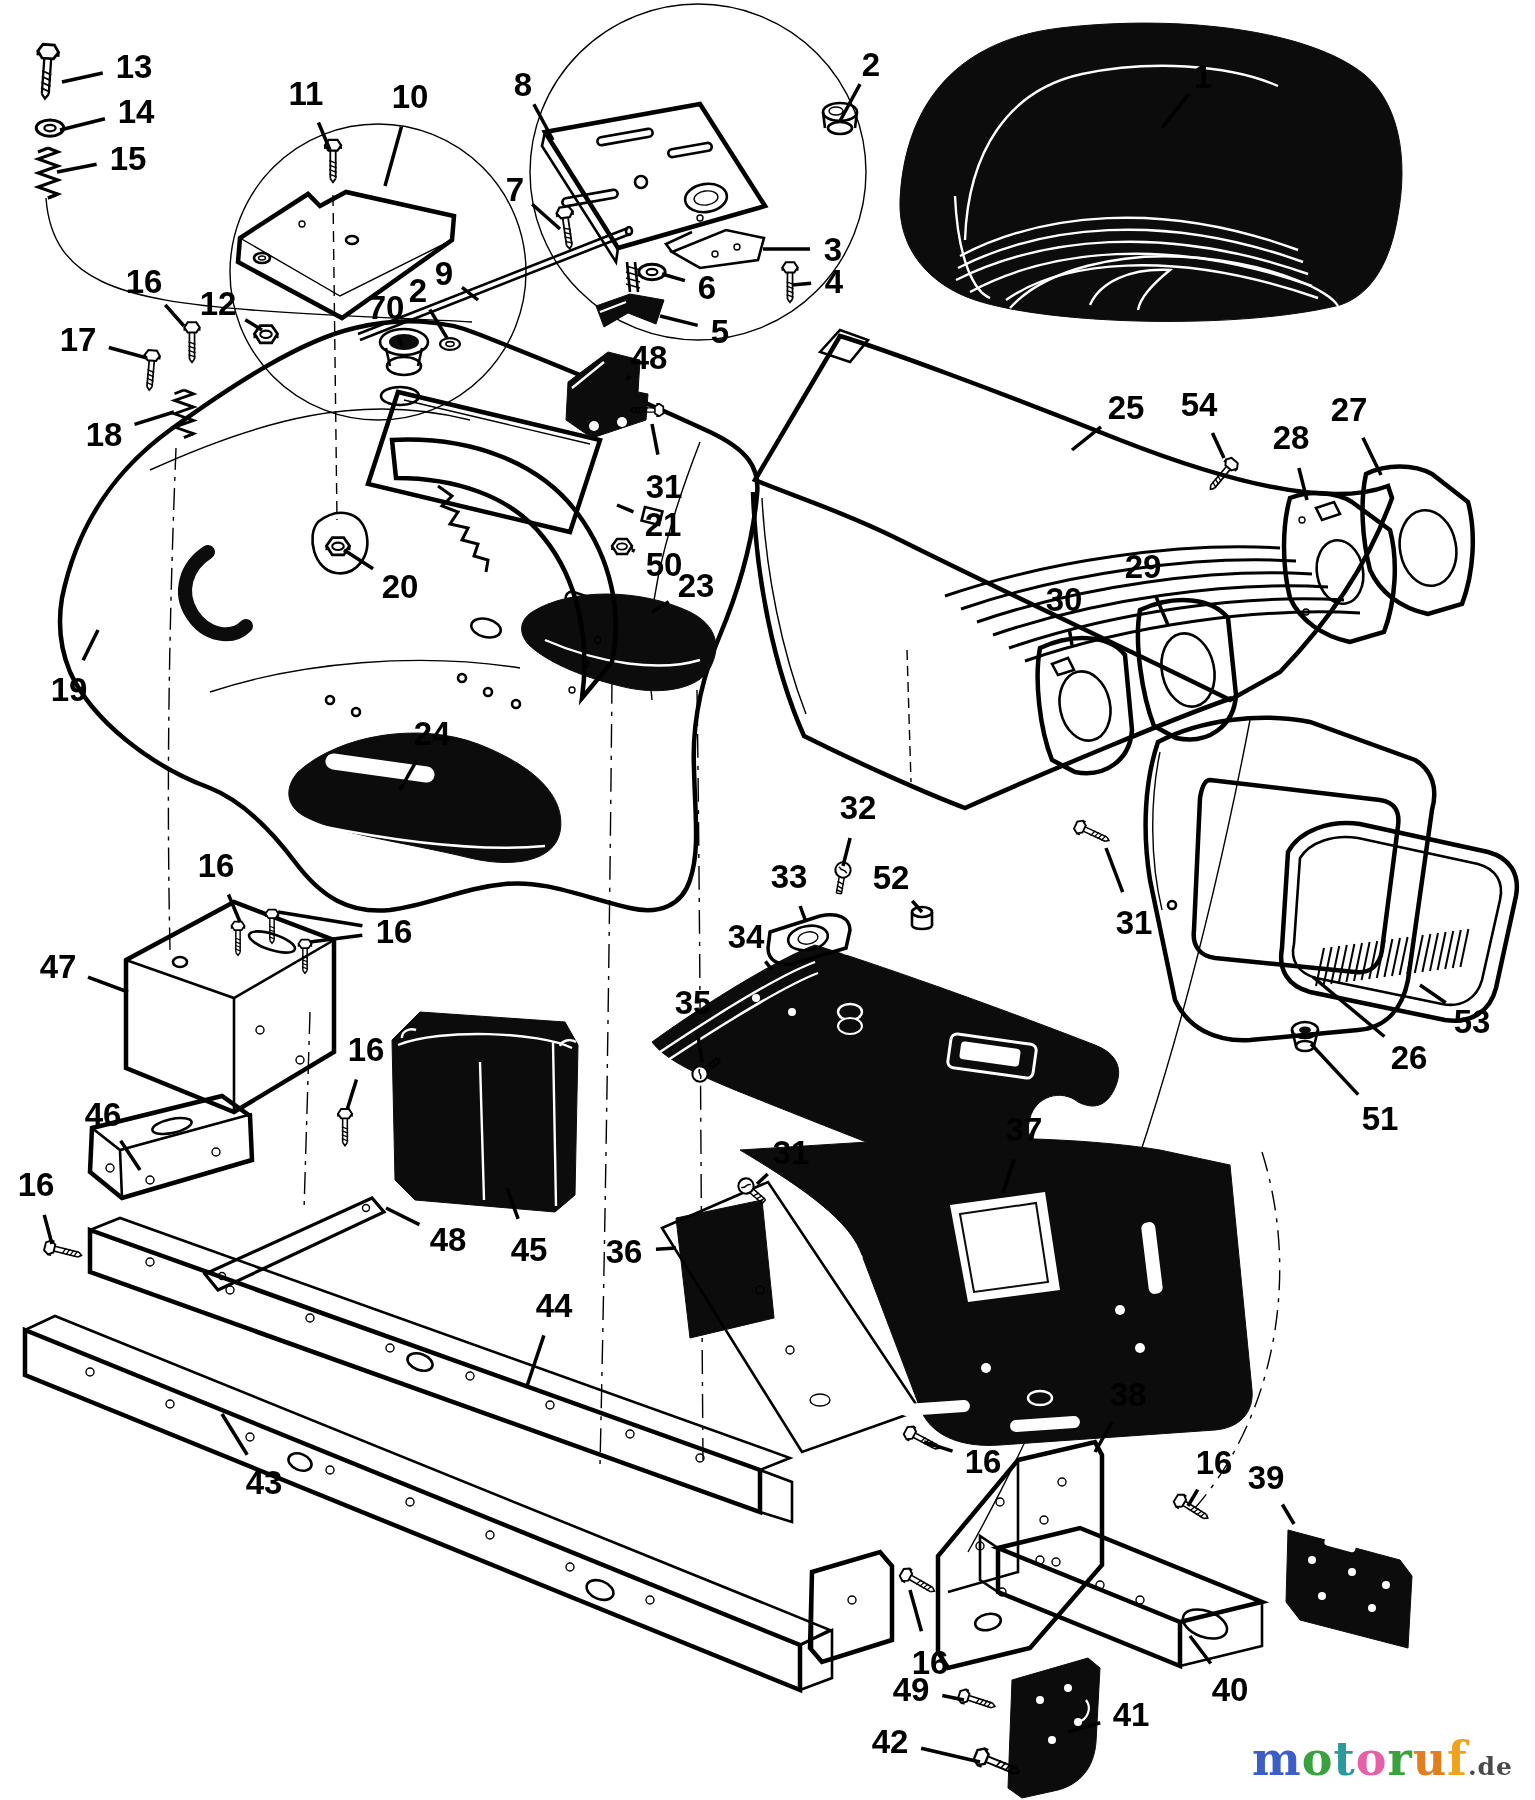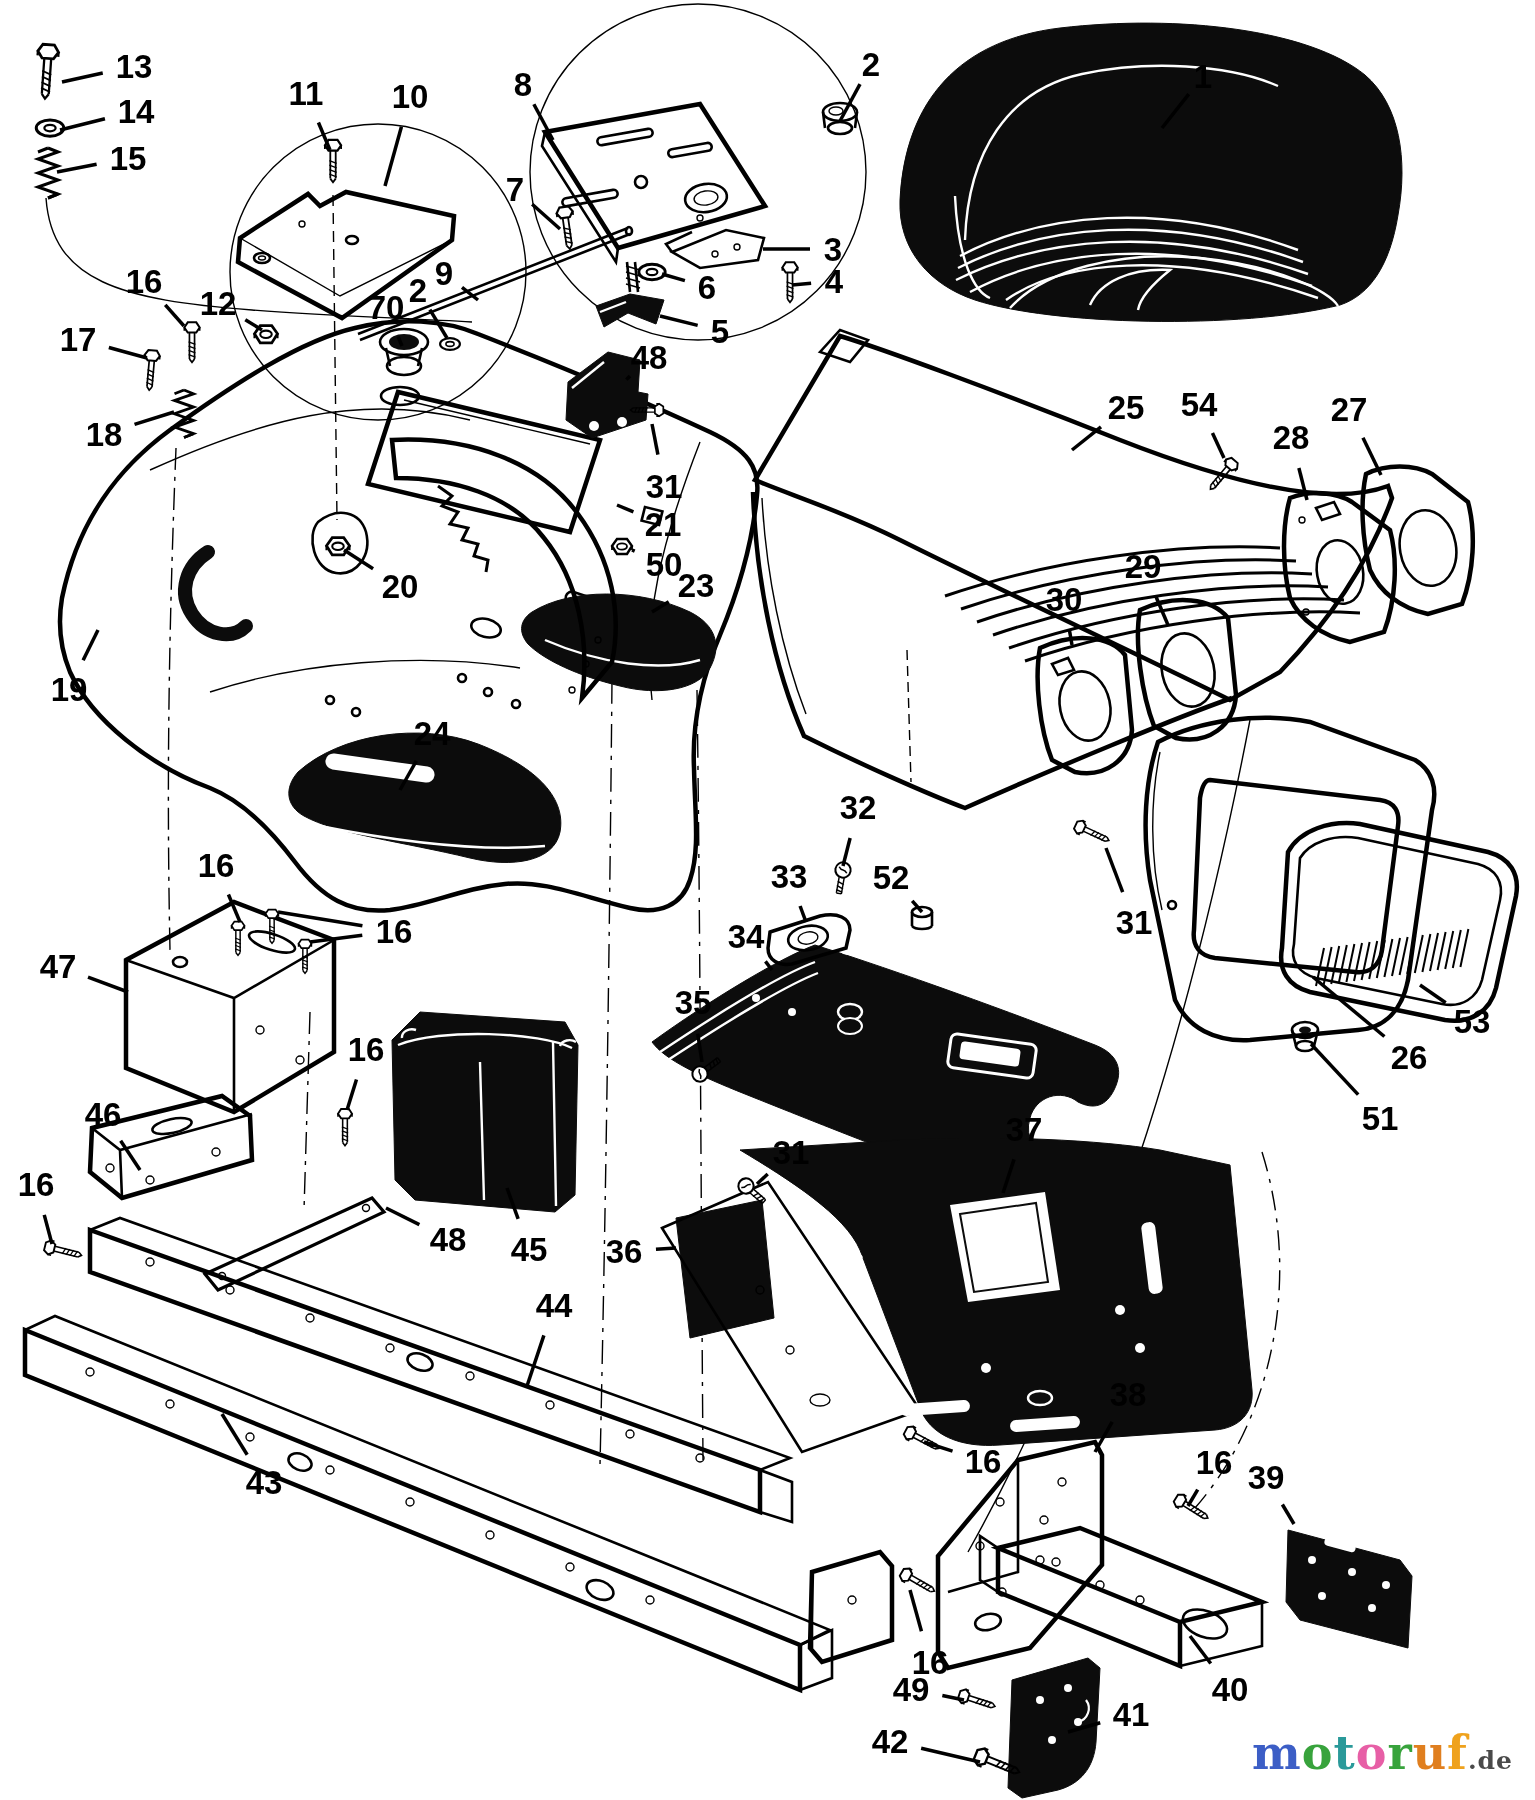--- a/index.html
+++ b/index.html
@@ -1,21 +1,21 @@
 <!DOCTYPE html>
 <html><head>
 <meta charset="utf-8">
 <style>
   html,body{margin:0;padding:0;background:#fff;}
   #page{position:relative;width:1535px;height:1800px;background:#ffffff;overflow:hidden;
         font-family:"Liberation Sans", sans-serif;}
   svg{position:absolute;left:0;top:0;}
   .callout-text{font-family:"Liberation Sans",sans-serif;font-weight:bold;font-size:33px;fill:#000;}
   .leader{stroke:#000;stroke-width:3.5;fill:none;}
-  #watermark{position:absolute;right:22px;bottom:20px;font-family:"DejaVu Serif",serif;
+  #watermark{position:absolute;right:22px;bottom:14px;font-family:"DejaVu Serif",serif;
              font-weight:bold;font-size:46px;letter-spacing:1px;white-space:nowrap;margin-top:36px;}
   #watermark .suffix{font-size:25px;font-weight:bold;}
   .p{stroke:#000;fill:none;}
   .heavy{stroke-width:4.5;}
   .med{stroke-width:2.6;}
   .thin{stroke-width:1.4;}
   .blackFill{fill:#0c0c0c;stroke:#0c0c0c;}
   .wdetail{stroke:#ffffff;fill:none;stroke-width:2.4;}
 </style>
 </head>

